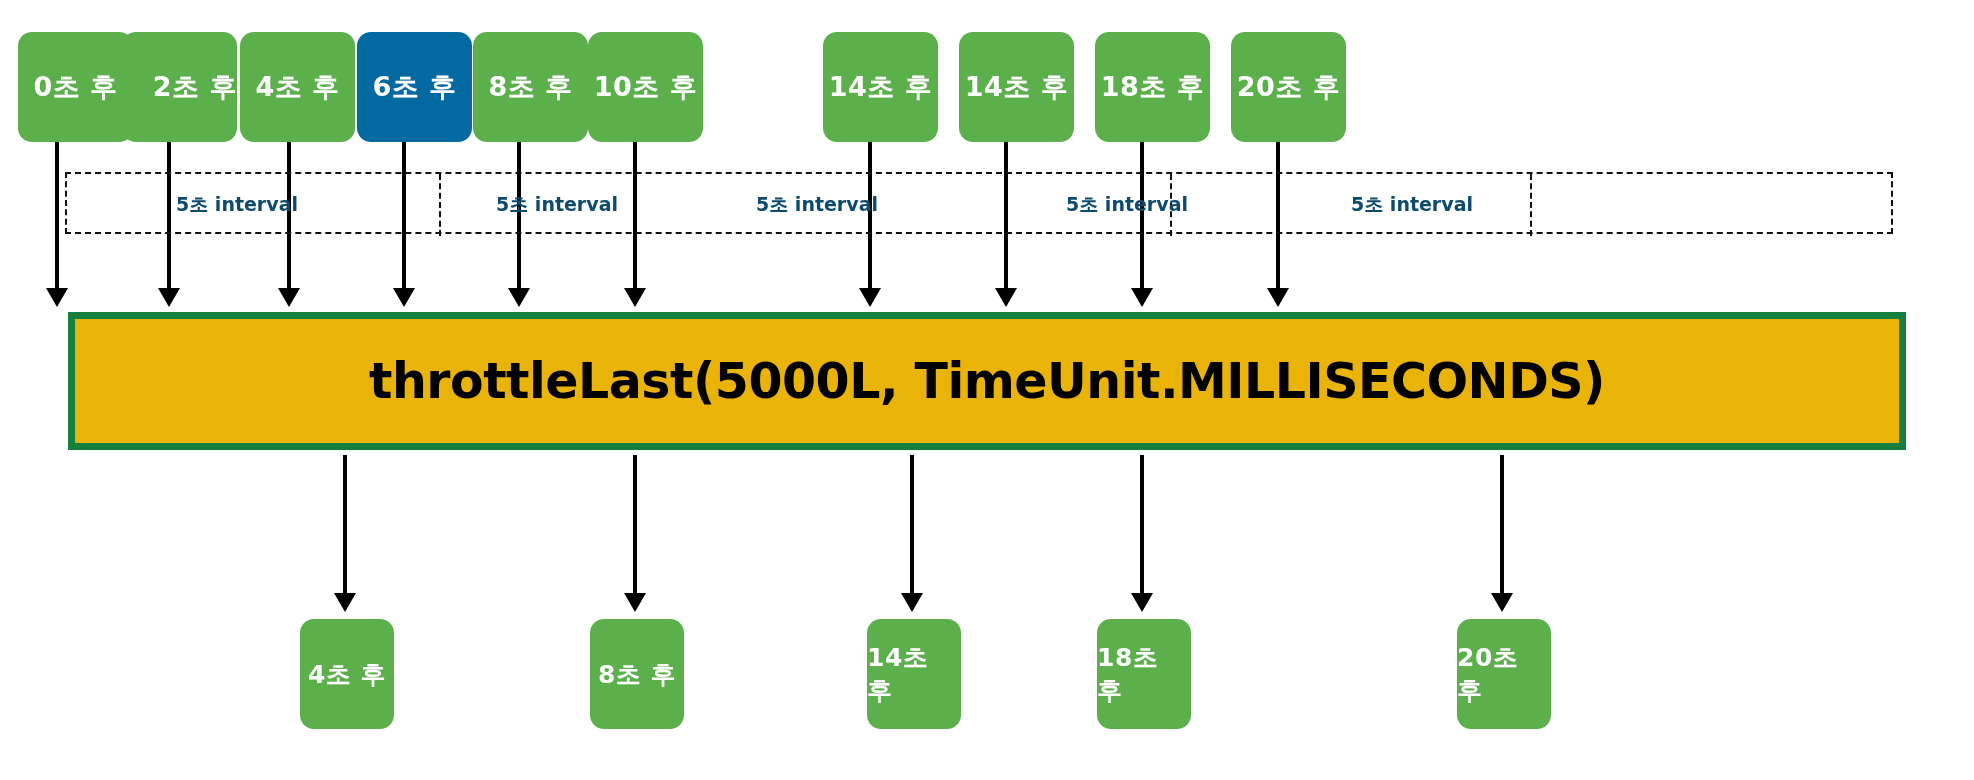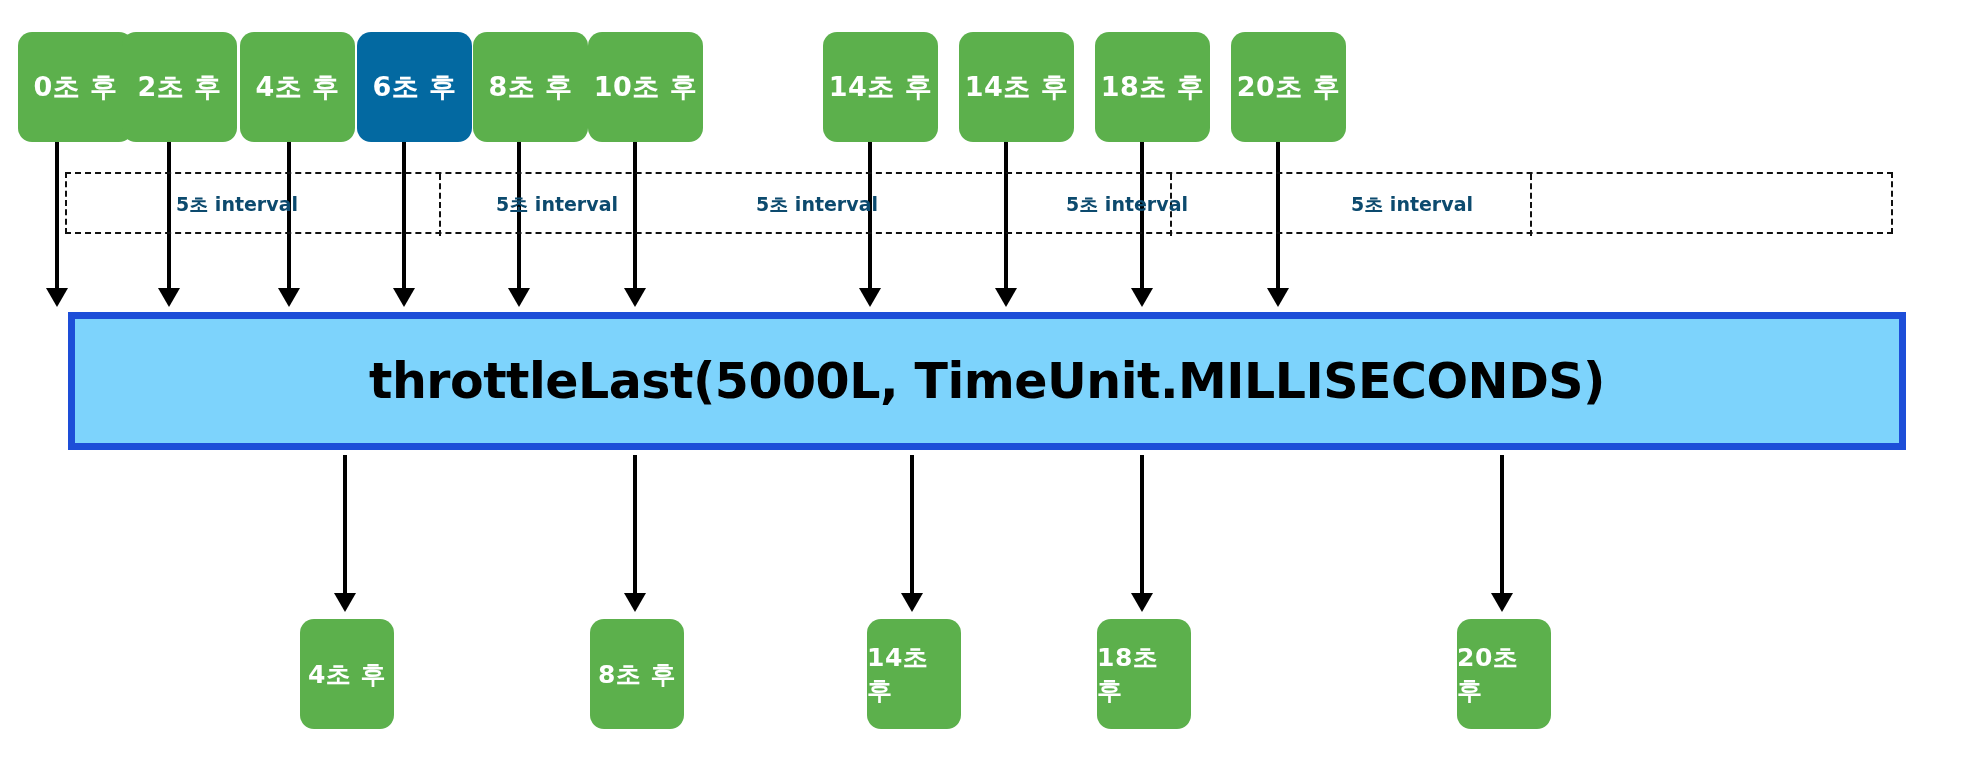--- a/index.html
+++ b/index.html
@@ -102,22 +102,22 @@
     user-select: none;
   }
 
   
   #operator-box {
     position: absolute;
     left: 68px;
     top: 312px;
     width: 1838px;
     height: 138px;
-    border: 7px solid #1d4ed8;
-    background: #7dd3fc;
+    border: 7px solid #15803d;
+    background: #eab308;
     box-sizing: border-box;
     display: flex;
     align-items: center;
     justify-content: center;
   }
   #operator-label {
     font-size: 49px;
     font-weight: 700;
     color: #000000;
     letter-spacing: -0.5px;
@@ -128,21 +128,21 @@
 <body>
 
 <div id="canvas">
 
   <div id="input-layer">
       <div class="event-box top" style="left: 18px; background: rgb(92, 176, 76);">
         <span>0초 후</span>
       </div>
       <div class="vline in" style="left: 55px;"></div>
       <div class="arrow-head" style="left: 46px; top: 288px;"></div>
-      <div class="event-box top" style="left: 122px; background: rgb(92, 176, 76);">
+      <div class="event-box top" style="left: 122px; background: rgb(92, 176, 76); justify-content: flex-end;">
         <span>2초 후</span>
       </div>
       <div class="vline in" style="left: 167px;"></div>
       <div class="arrow-head" style="left: 158px; top: 288px;"></div>
       <div class="event-box top" style="left: 240px; background: rgb(92, 176, 76);">
         <span>4초 후</span>
       </div>
       <div class="vline in" style="left: 287px;"></div>
       <div class="arrow-head" style="left: 278px; top: 288px;"></div>
       <div class="event-box top" style="left: 357px; background: #0369a1;">

